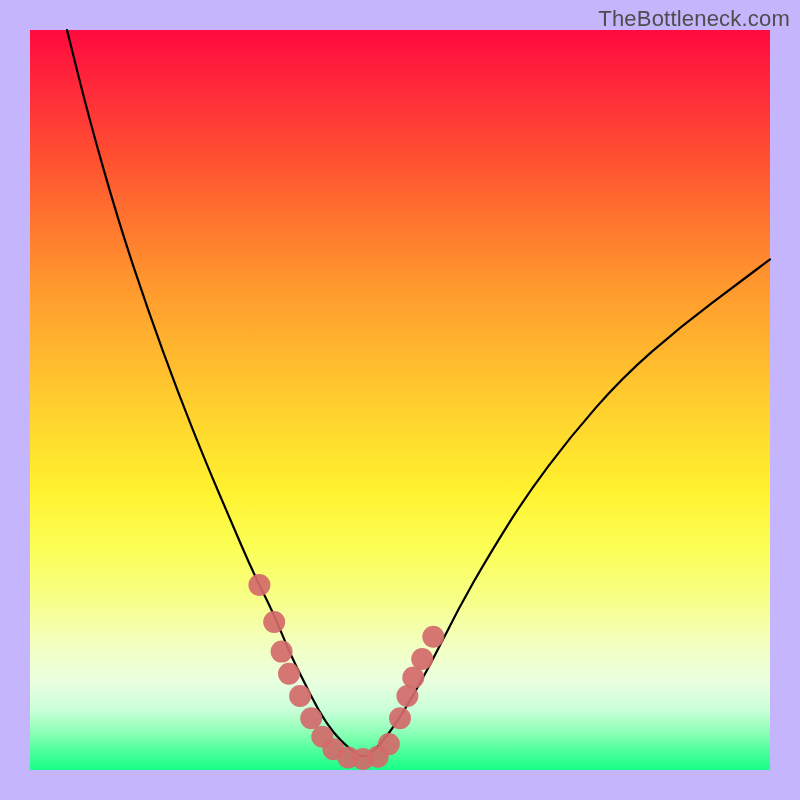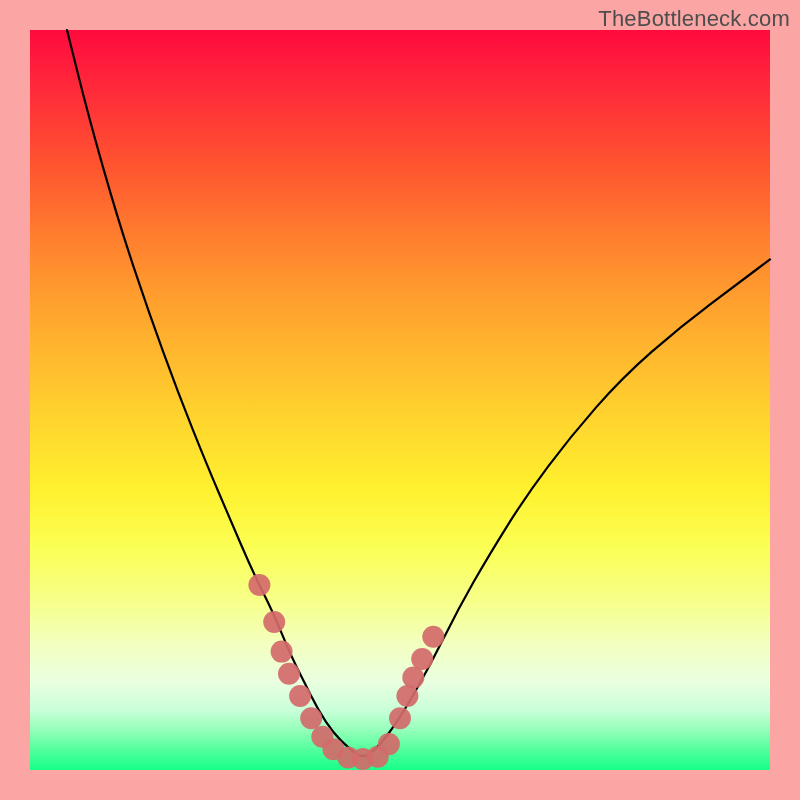--- a/index.html
+++ b/index.html
@@ -8,21 +8,21 @@
     width: 800px;
     height: 800px;
     overflow: hidden;
     background: #000;
     font-family: Arial, Helvetica, sans-serif;
   }
   .frame {
     position: relative;
     width: 800px;
     height: 800px;
-    background: #fca5a5;
+    background: #c4b5fd;
   }
   .plot-area {
     position: absolute;
     left: 30px;
     top: 30px;
     width: 740px;
     height: 740px;
     background: linear-gradient(to bottom,
       #ff0a3e 0%,
       #ff2a3a 8%,

